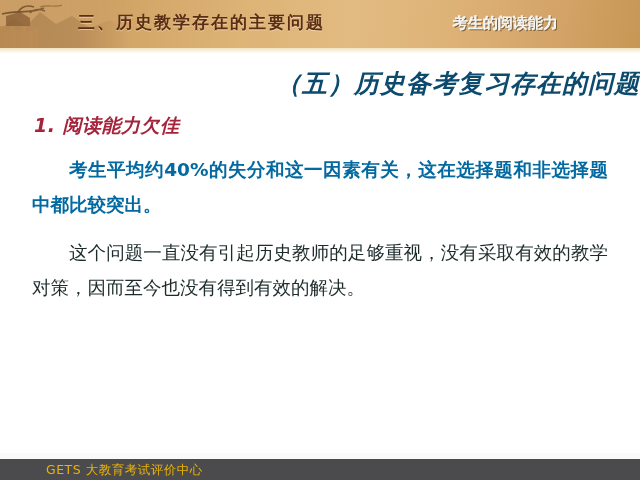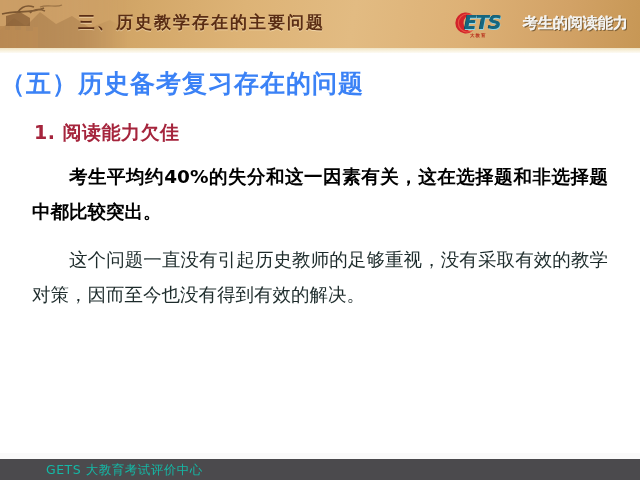--- a/index.html
+++ b/index.html
@@ -123,47 +123,49 @@
   .content {
     position: absolute;
     left: 0;
     top: 53px;
     width: 640px;
     height: 400px;
     background: #ffffff;
   }
   .slide-title {
     margin: 14px 0 0 0;
-    text-align: left;
+    text-align: right;
     font-family: "DejaVu Sans", "Liberation Sans", sans-serif;
     font-size: 25px;
     font-weight: bold;
-    color: #3b82f6;
+    color: #0c4a6e;
     letter-spacing: 1px;
+    font-style: italic;
   }
   .sub-heading {
-    margin: 20px 0 0 34px;
+    margin: 13px 0 0 34px;
     font-family: "DejaVu Sans", "Liberation Sans", sans-serif;
     font-size: 19px;
     font-weight: bold;
     color: #a5243c;
     letter-spacing: .5px;
+    font-style: italic;
   }
   .para {
     margin: 13px 32px 0 32px;
     font-family: "DejaVu Sans", "Liberation Sans", sans-serif;
     font-size: 18.5px;
     line-height: 35px;
     text-indent: 37px;
     letter-spacing: 0px;
     text-align: justify;
     color: #1d2b2b;
   }
   .para.accent {
-    color: #000000;
+    color: #0369a1;
     font-weight: bold;
   }
 
   
   .footer-gap {
     position: absolute;
     left: 0;
     top: 453px;
     width: 640px;
     height: 6px;
@@ -176,21 +178,21 @@
     width: 640px;
     height: 21px;
     background: #4b4a4d;
   }
   .footer-text {
     position: absolute;
     left: 46px;
     top: 3px;
     font-family: "DejaVu Sans", "Liberation Sans", sans-serif;
     font-size: 12.5px;
-    color: #14b8a6;
+    color: #eab308;
     letter-spacing: .5px;
     white-space: nowrap;
     text-align: right;
   }
 </style>
 </head>
 <body>
 
 <div id="slide">
 
@@ -217,28 +219,20 @@
         <path d="M6 26 L6 16 L20 12 L30 18 L30 26 Z" fill="#7d5530" opacity="0.8"></path>
 
         <path d="M2 14 C16 10 30 14 44 8 M18 12 C22 6 28 5 34 7 M30 13 C34 9 40 9 45 11" stroke="#5a3a1d" stroke-width="1.6" fill="none" opacity="0.85"></path>
         <path d="M40 7 C48 4 56 8 62 5" stroke="#5a3a1d" stroke-width="1.1" fill="none" opacity="0.6"></path>
       </g>
     </svg>
 
     <div class="header-title">三、历史教学存在的主要问题</div>
 
     <div class="logo">
-      <div class="logo-mark">
-        <svg class="logo-swoosh" viewBox="0 0 26 26">
-          <path d="M20 4.5 A10.5 10.5 0 1 0 20 21.5 A8 8 0 1 1 20 4.5 Z" fill="#d2232a"></path>
-          <path d="M21 6 A9 9 0 1 0 21 20" fill="none" stroke="#f0654b" stroke-width="1.2" opacity=".7"></path>
-        </svg>
-        <span class="logo-ets">ETS</span>
-        <span class="logo-sub">大教育</span>
-      </div>
       <span class="logo-cn">考生的阅读能力</span>
     </div>
   </div>
 
   <div class="header-strip"></div>
 
   <div class="content">
 
     <div class="slide-title">（五）历史备考复习存在的问题</div>
 

